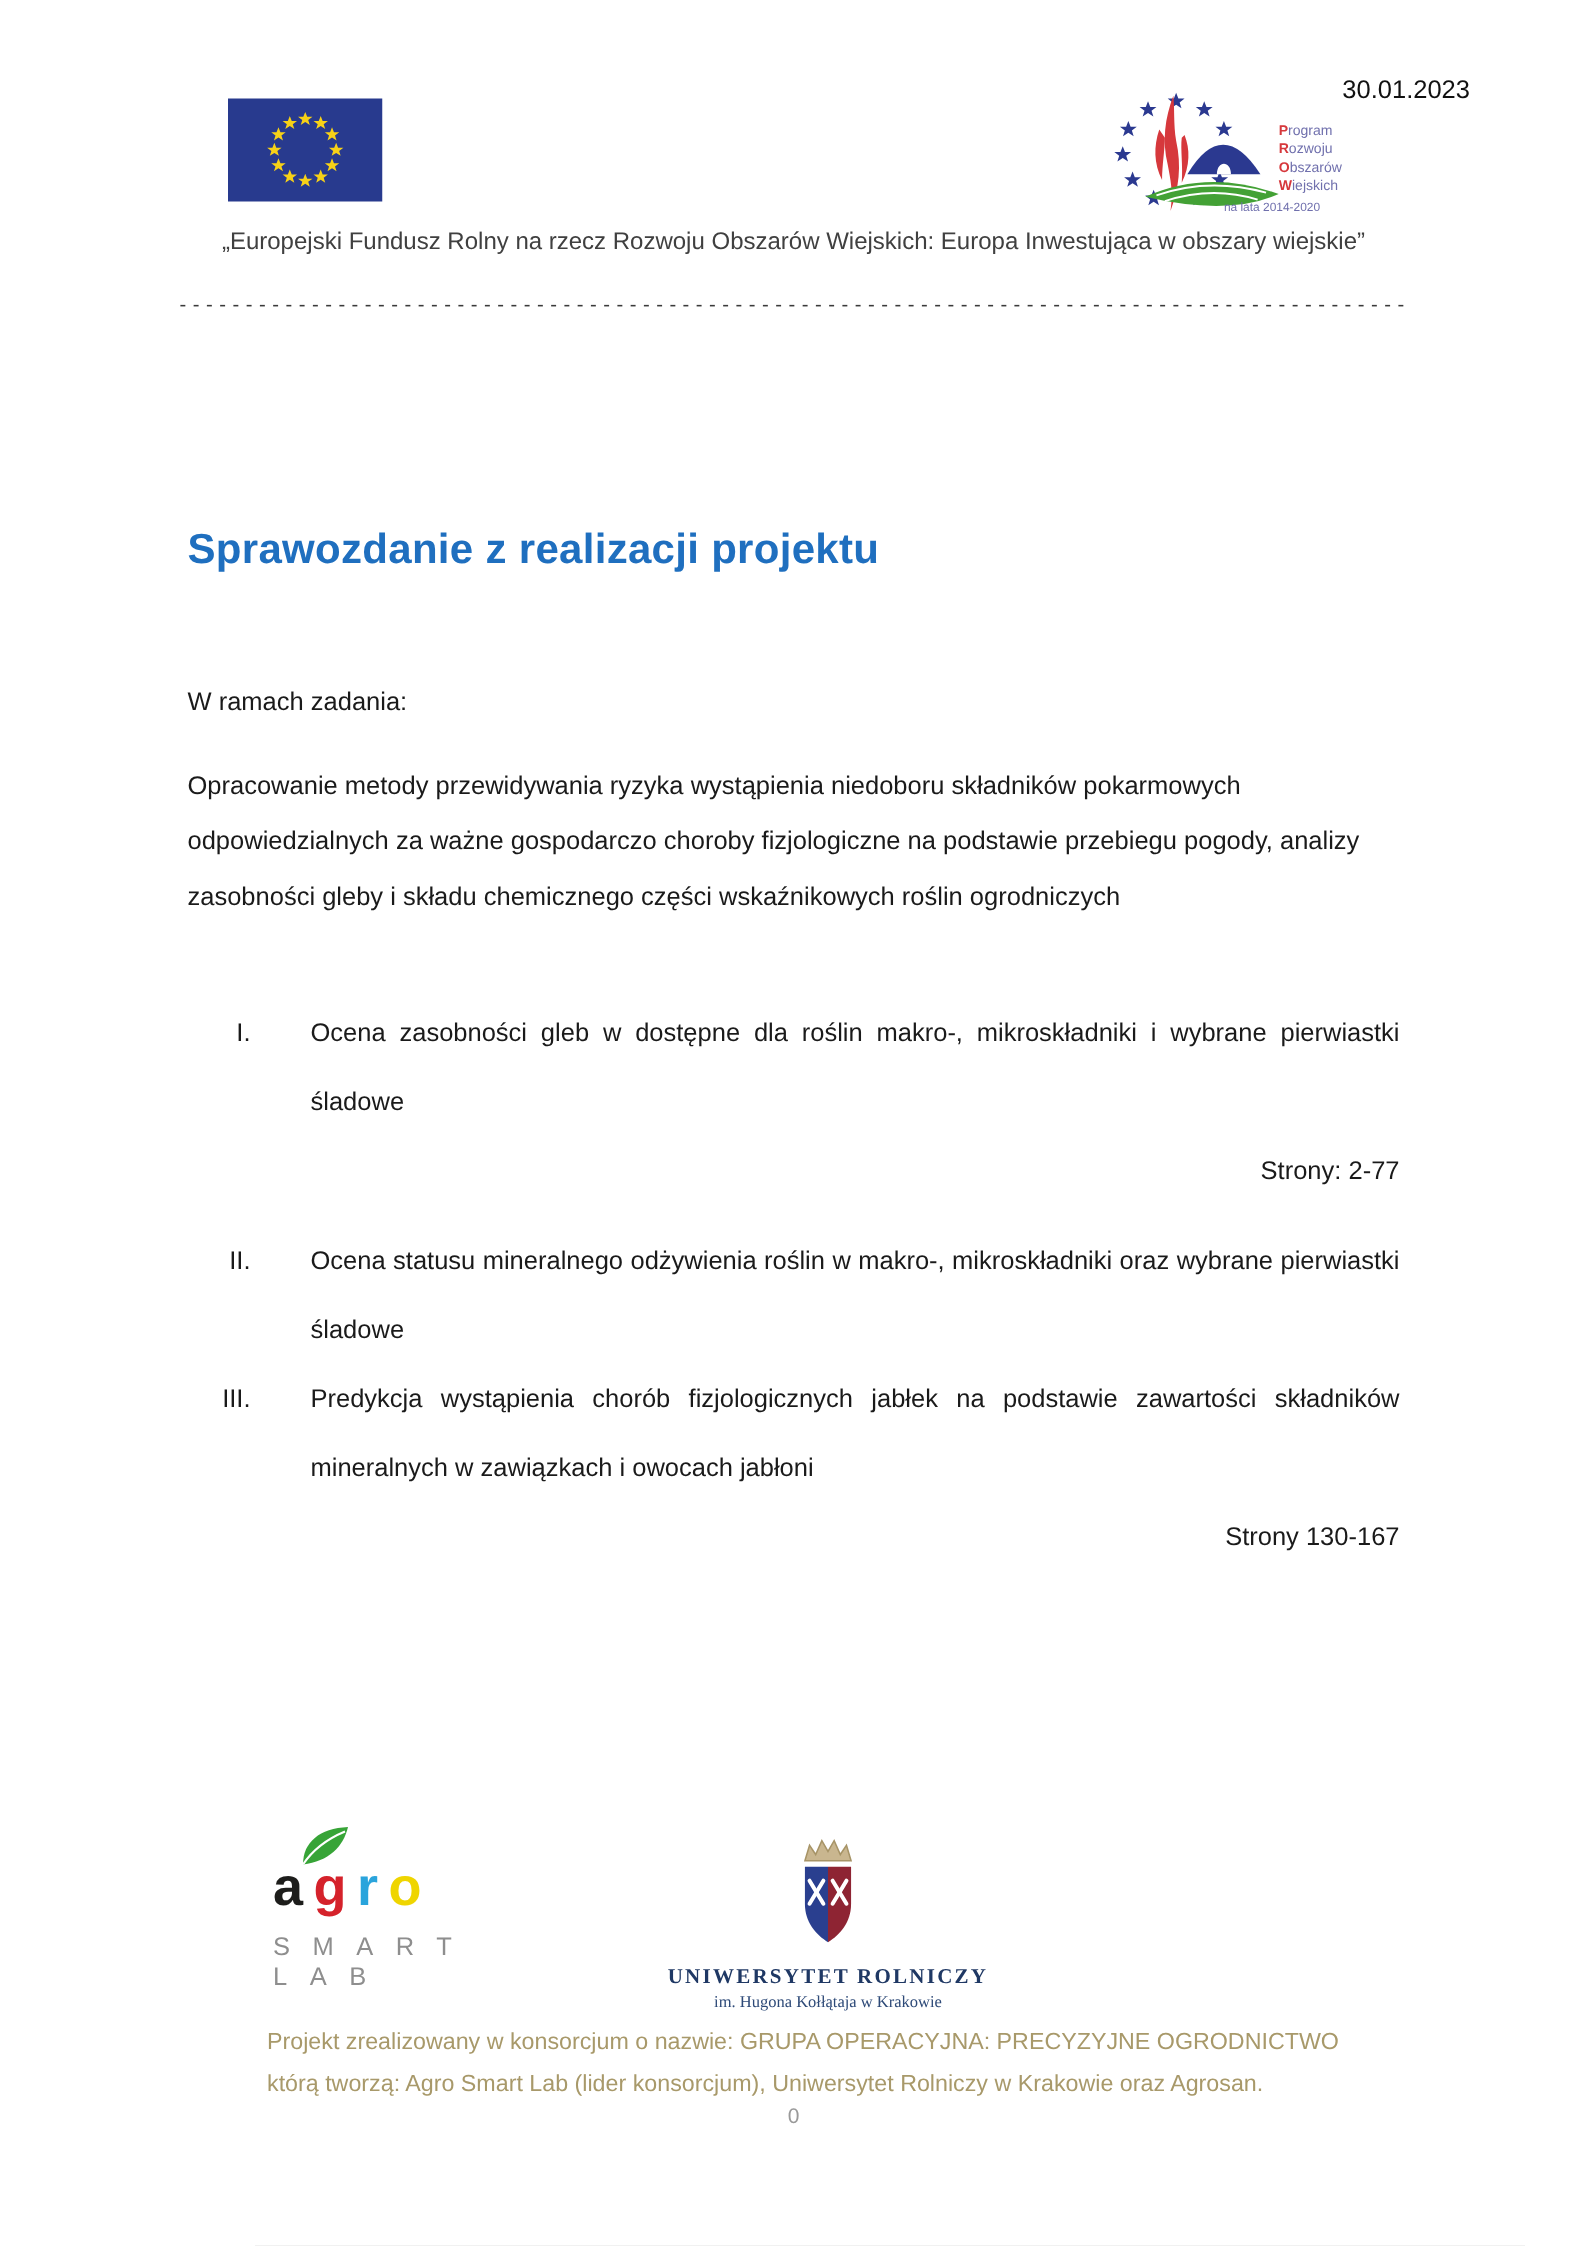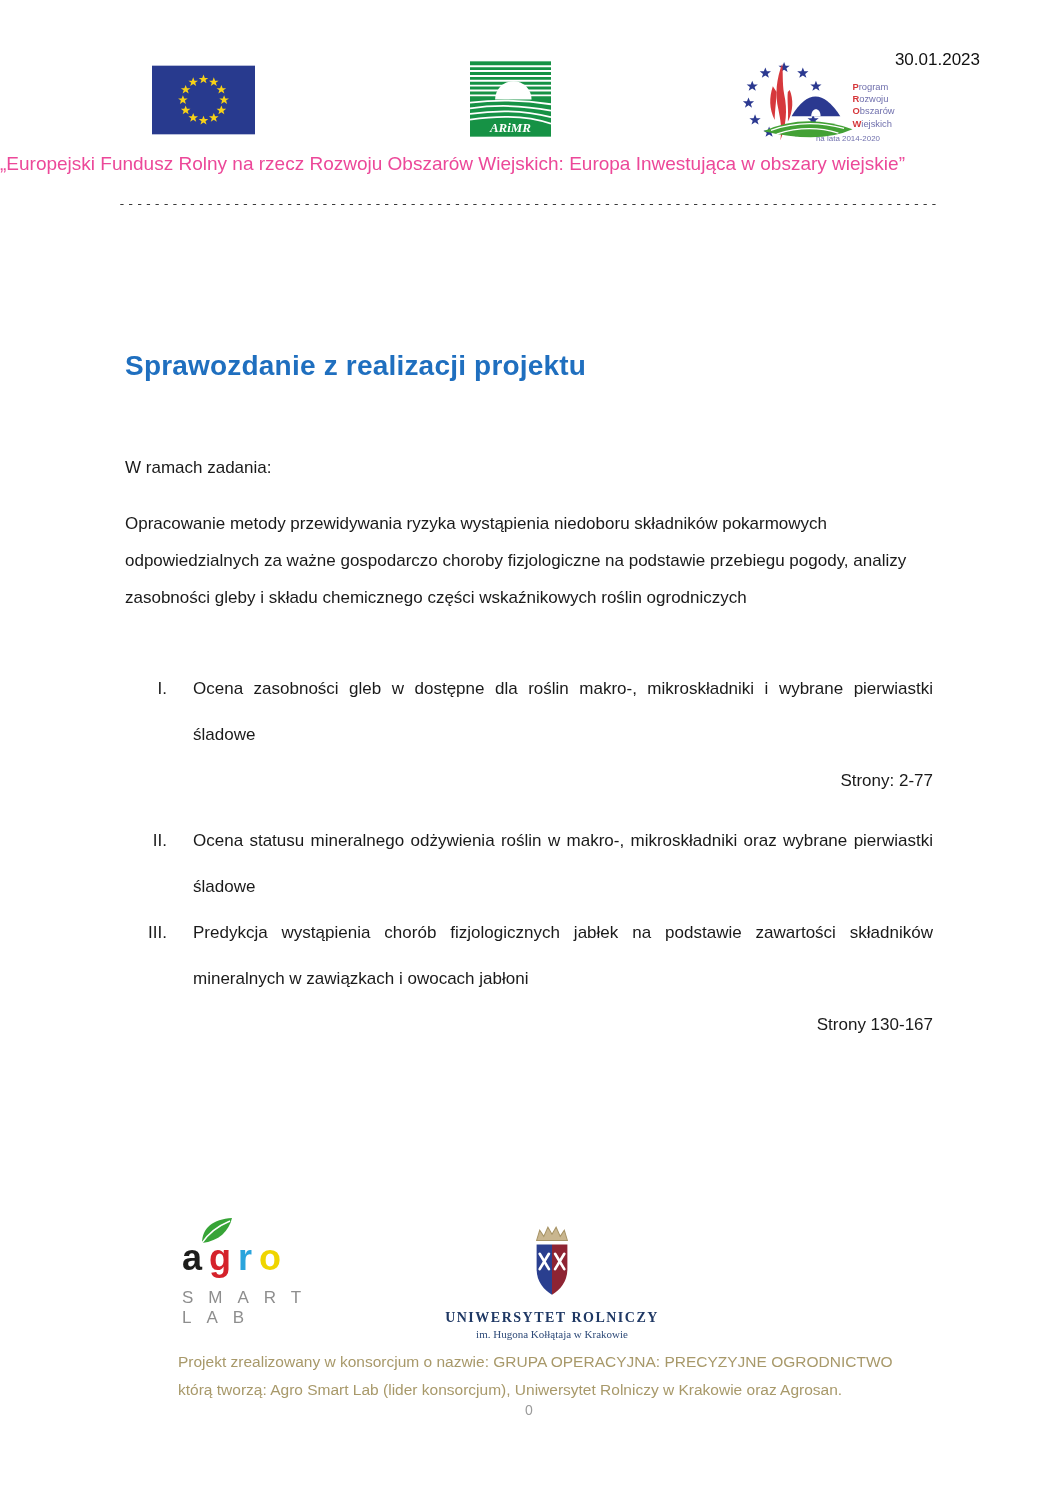--- a/index.html
+++ b/index.html
@@ -10,36 +10,36 @@
     font-family:"Liberation Sans", sans-serif; color:#1a1a1a;
   }
   
   .date { position:absolute; top:50px; right:78px; font-size:17px; color:#111; }
   .logos-row { position:absolute; top:58px; left:0; right:0; height:95px; }
   .eu-flag   { position:absolute; left:152px; top:7px; }
   .arimr     { position:absolute; left:470px; top:3px; }
   .prow      { position:absolute; left:726px; top:0; }
   .subtitle {
     position:absolute; top:153px; left:0; width:100%;
-    text-align:left; font-size:19px; color:#ec4899;
+    text-align:center; font-size:16px; color:#404040;
   }
   .separator {
     position:absolute; top:196px; left:118px; right:118px;
     font-family:"DejaVu Sans Mono", monospace; font-size:13px; color:#3a3a3a;
     white-space:nowrap; overflow:hidden; letter-spacing:1px;
   }
   
   .content { position:absolute; left:125px; right:125px; top:350px; }
   .title { font-size:28px; font-weight:bold; color:#1f6fbf; letter-spacing:0.2px; }
   .lead  { margin-top:76px; font-size:17px; }
   .paragraph { margin-top:27px; font-size:17px; line-height:37px; text-align:left; }
   .tasks { margin-top:50px; }
   .task-row { display:flex; }
   .task-num  { width:68px; text-align:right; padding-right:26px; font-size:17px; line-height:46px; flex:none; }
-  .task-text { flex:1; font-size:17px; line-height:46px; text-align:justify; }
+  .task-text { flex:1; font-size:17px; line-height:46px; text-align:justify;margin-left:14px; }
   .task-pages { text-align:right; font-size:17px; line-height:46px; margin-bottom:14px; }
   
   .footer-logos { position:absolute; top:1222px; left:0; right:0; height:130px; }
   .agro-logo { position:absolute; left:182px; top:18px; width:230px; }
   .agro-word { position:relative; font-size:36px; font-weight:bold; letter-spacing:7px; line-height:1; }
   .agro-leaf { position:absolute; left:14px; top:-24px; }
   .agro-sub  { margin-top:12px; font-size:17px; letter-spacing:15px; color:#8e8e8e; }
   .ur-logo { position:absolute; left:432px; top:0; width:240px; text-align:center; }
   .ur-name { margin-top:4px; font-family:"Liberation Serif", serif; font-weight:bold;
              font-size:14px; letter-spacing:1.5px; color:#1f3864; }
@@ -80,42 +80,20 @@
         <use href="#eustar" transform="translate(90,76)"></use>
         <use href="#eustar" transform="translate(75,80)"></use>
         <use href="#eustar" transform="translate(60,76)"></use>
         <use href="#eustar" transform="translate(49,65)"></use>
         <use href="#eustar" transform="translate(45,50)"></use>
         <use href="#eustar" transform="translate(49,35)"></use>
         <use href="#eustar" transform="translate(60,24)"></use>
       </svg>
     </div>
 
-    <div class="arimr">
-      <svg width="81" height="76" viewBox="0 0 100 93">
-        <rect width="100" height="93" fill="#169245"></rect>
-        <g stroke="#ffffff" stroke-width="2.4">
-          <line x1="0" y1="6" x2="100" y2="6"></line>
-            <line x1="0" y1="12" x2="100" y2="12"></line>
-          <line x1="0" y1="18" x2="100" y2="18"></line>
-            <line x1="0" y1="24" x2="100" y2="24"></line>
-          <line x1="0" y1="30" x2="100" y2="30"></line>
-            <line x1="0" y1="36" x2="100" y2="36"></line>
-          <line x1="0" y1="42" x2="100" y2="42"></line>
-        </g>
-        <path d="M31,47 A22.5,22.5 0 0 1 76,47 Z" fill="#ffffff"></path>
-        <g stroke="#ffffff" stroke-width="2.2" fill="none">
-          <path d="M0,51 Q50,45 100,53"></path>
-          <path d="M0,58 Q50,51 100,61"></path>
-          <path d="M0,65 Q55,57 100,69"></path>
-          <path d="M0,72 Q60,63 100,77"></path>
-        </g>
-        <text x="50" y="87" text-anchor="middle" class="arimr-text">ARiMR</text>
-      </svg>
-    </div>
 
     <div class="prow">
       <svg width="178" height="94" viewBox="0 0 190 100">
         <defs>
           <path id="pst" d="M0,-6 L1.6,-1.9 6,-1.9 2.5,0.8 3.8,4.9 0,2.4 -3.8,4.9 -2.5,0.8 -6,-1.9 -1.6,-1.9 Z" fill="#2b3990"></path>
         </defs>
         <use href="#pst" transform="translate(62,10)"></use>
         <use href="#pst" transform="translate(82,16)"></use>
         <use href="#pst" transform="translate(96,30)"></use>
         <use href="#pst" transform="translate(100,48)"></use>

